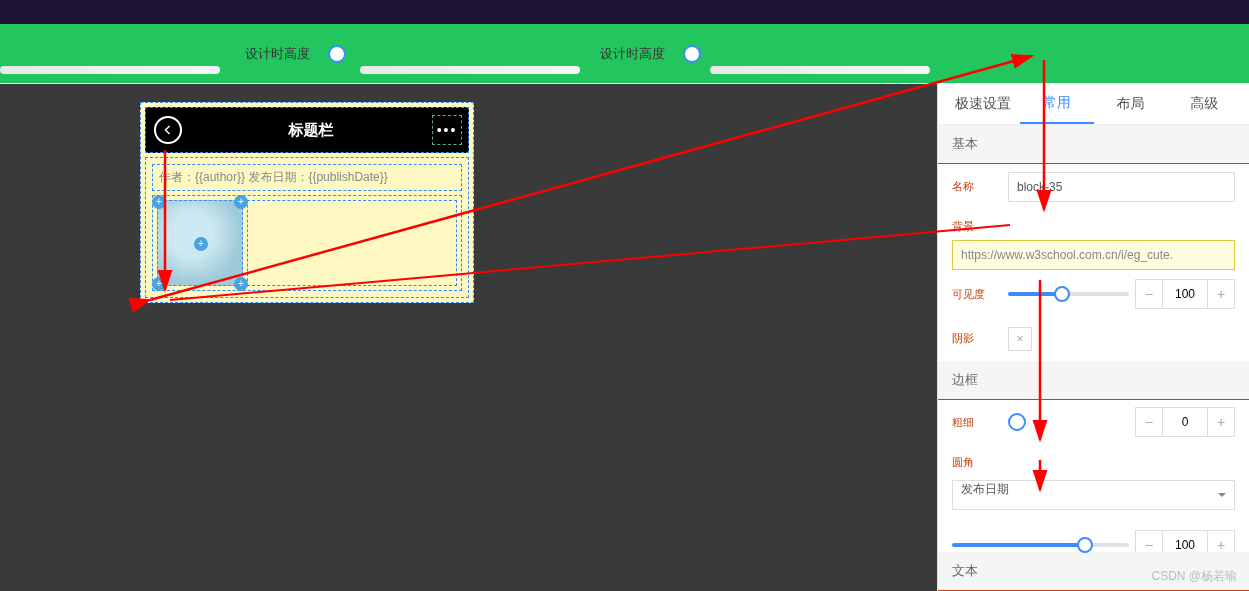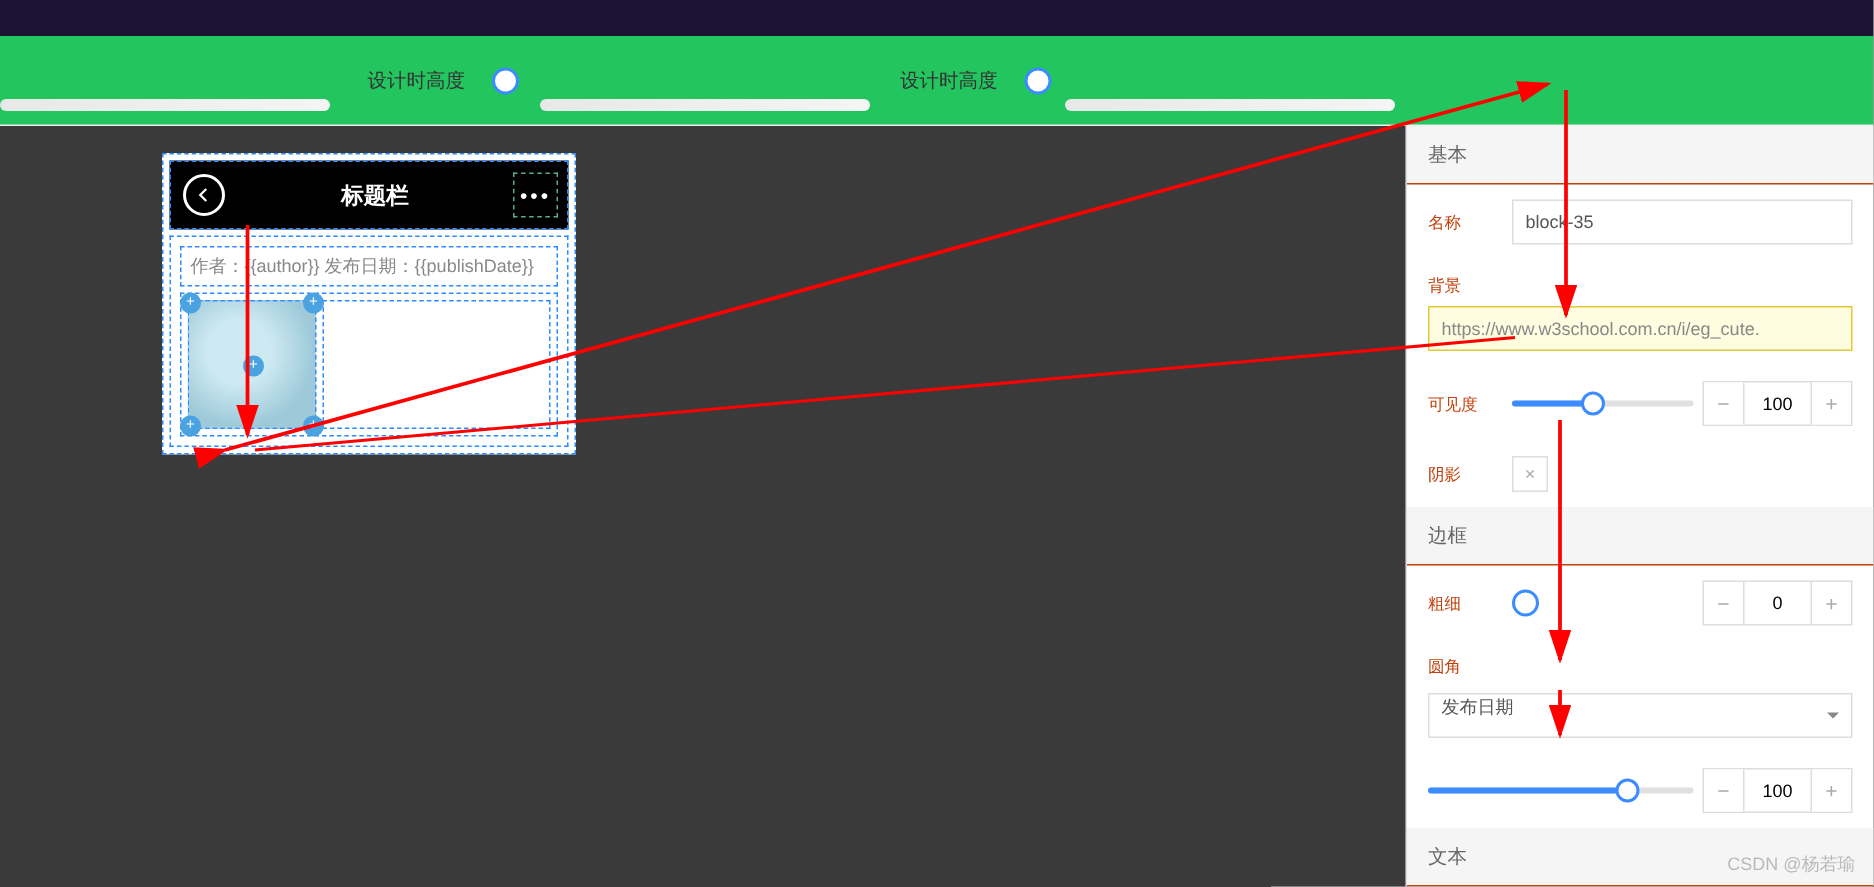--- a/index.html
+++ b/index.html
@@ -8,21 +8,21 @@
 .topbar { height: 24px; background: #1c1432; }
 
 .toolbar { height: 60px; background: #22c55e; display: flex; align-items: center; border-bottom: 1px solid #eee; position: relative; }
 .tb-seg { height: 8px; background: linear-gradient(to right, #e8e8e8, #f5f5f5); border-radius: 4px; position: absolute; top: 42px; }
 .tb-label { font-size: 13px; color: #333; margin-right: 10px; }
 .tb-circle { width: 18px; height: 18px; border: 2px solid #3b8cff; border-radius: 50%; background: #fff; }
 
 .main { display: flex; height: calc(591px - 84px); }
 .canvas-wrap { flex: 1; background: #3a3a3a; position: relative; padding: 18px 0 0 108px; }
 
-.device-frame { width: 276px; border: 1px dashed #2b8cff; background: #ffffff; }
+.device-frame { width: 334px; border: 1px dashed #2b8cff; background: #fef9c3; margin-left: 32px; }
 .navbar { background: #000; height: 46px; display: flex; align-items: center; border: 1px dashed #2b8cff; margin: 4px; position: relative; }
 .nav-back { width: 28px; height: 28px; border: 2px solid #fff; border-radius: 50%; margin: 0 8px; display: flex; align-items: center; justify-content: center; }
 .nav-back svg { width: 12px; height: 12px; }
 .nav-title { flex: 1; text-align: center; color: #fff; font-size: 15px; font-weight: bold; }
 .nav-menu { width: 30px; height: 30px; border: 1px dashed #5a9; margin-right: 6px; display: flex; align-items: center; justify-content: center; color: #fff; letter-spacing: 2px; font-size: 14px; }
 
 .content-block { margin: 4px; border: 1px dashed #2b8cff; padding: 2px; }
 .article-title-box { border: 1px dashed #2b8cff; padding: 6px; margin: 4px; }
 .article-title { font-size: 20px; font-weight: bold; color: #333; }
 .article-meta-box { border: 1px dashed #2b8cff; padding: 4px 6px; margin: 4px; font-size: 12px; color: #888; }
@@ -101,20 +101,26 @@
             <div class="plus-dot pd-br">+</div>
             <div class="plus-dot pd-c">+</div>
           </div>
           <div class="thumb-rest"></div>
         </div>
       </div>
     </div>
   </div>
 
   <div class="side-panel">
+    <div class="tabs">
+      <div class="tab">极速设置</div>
+      <div class="tab active">常用</div>
+      <div class="tab">布局</div>
+      <div class="tab">高级</div>
+    </div>
 
     <div class="section-header">基本</div>
 
     <div class="prop-row">
       <div class="prop-label">名称</div>
       <div class="prop-ctrl">
         <input class="text-input" value="block-35" style="">
       </div>
     </div>
 

